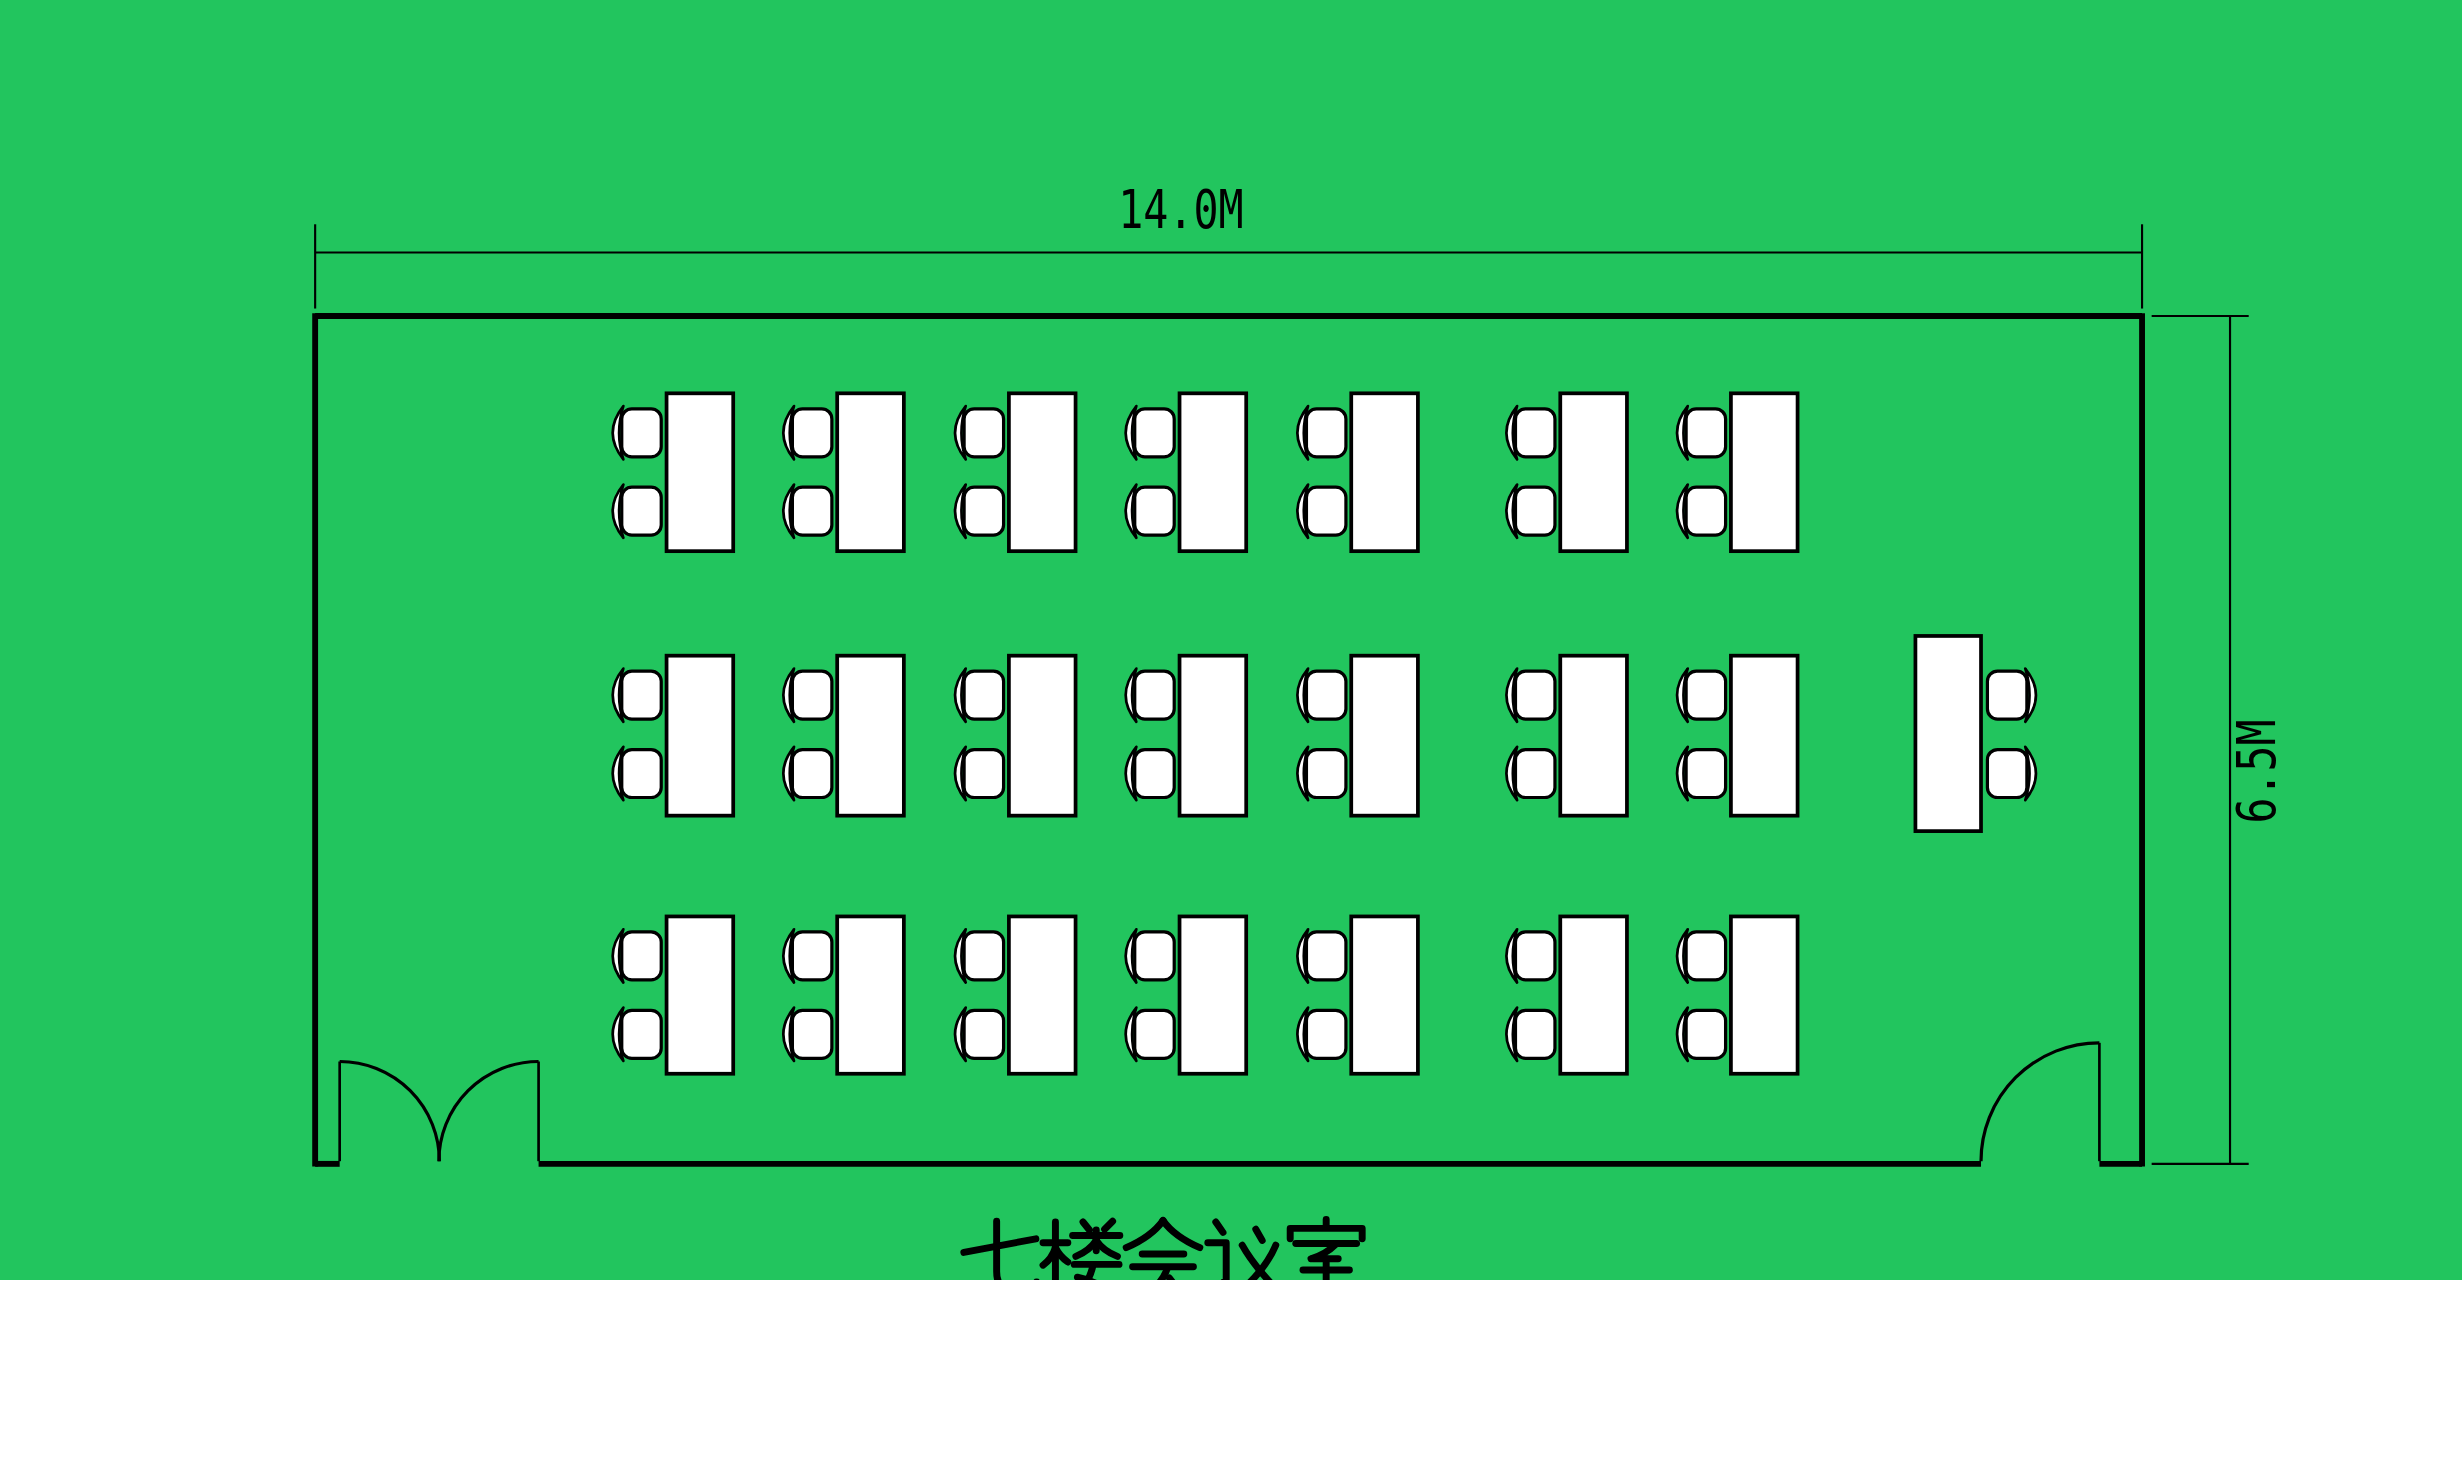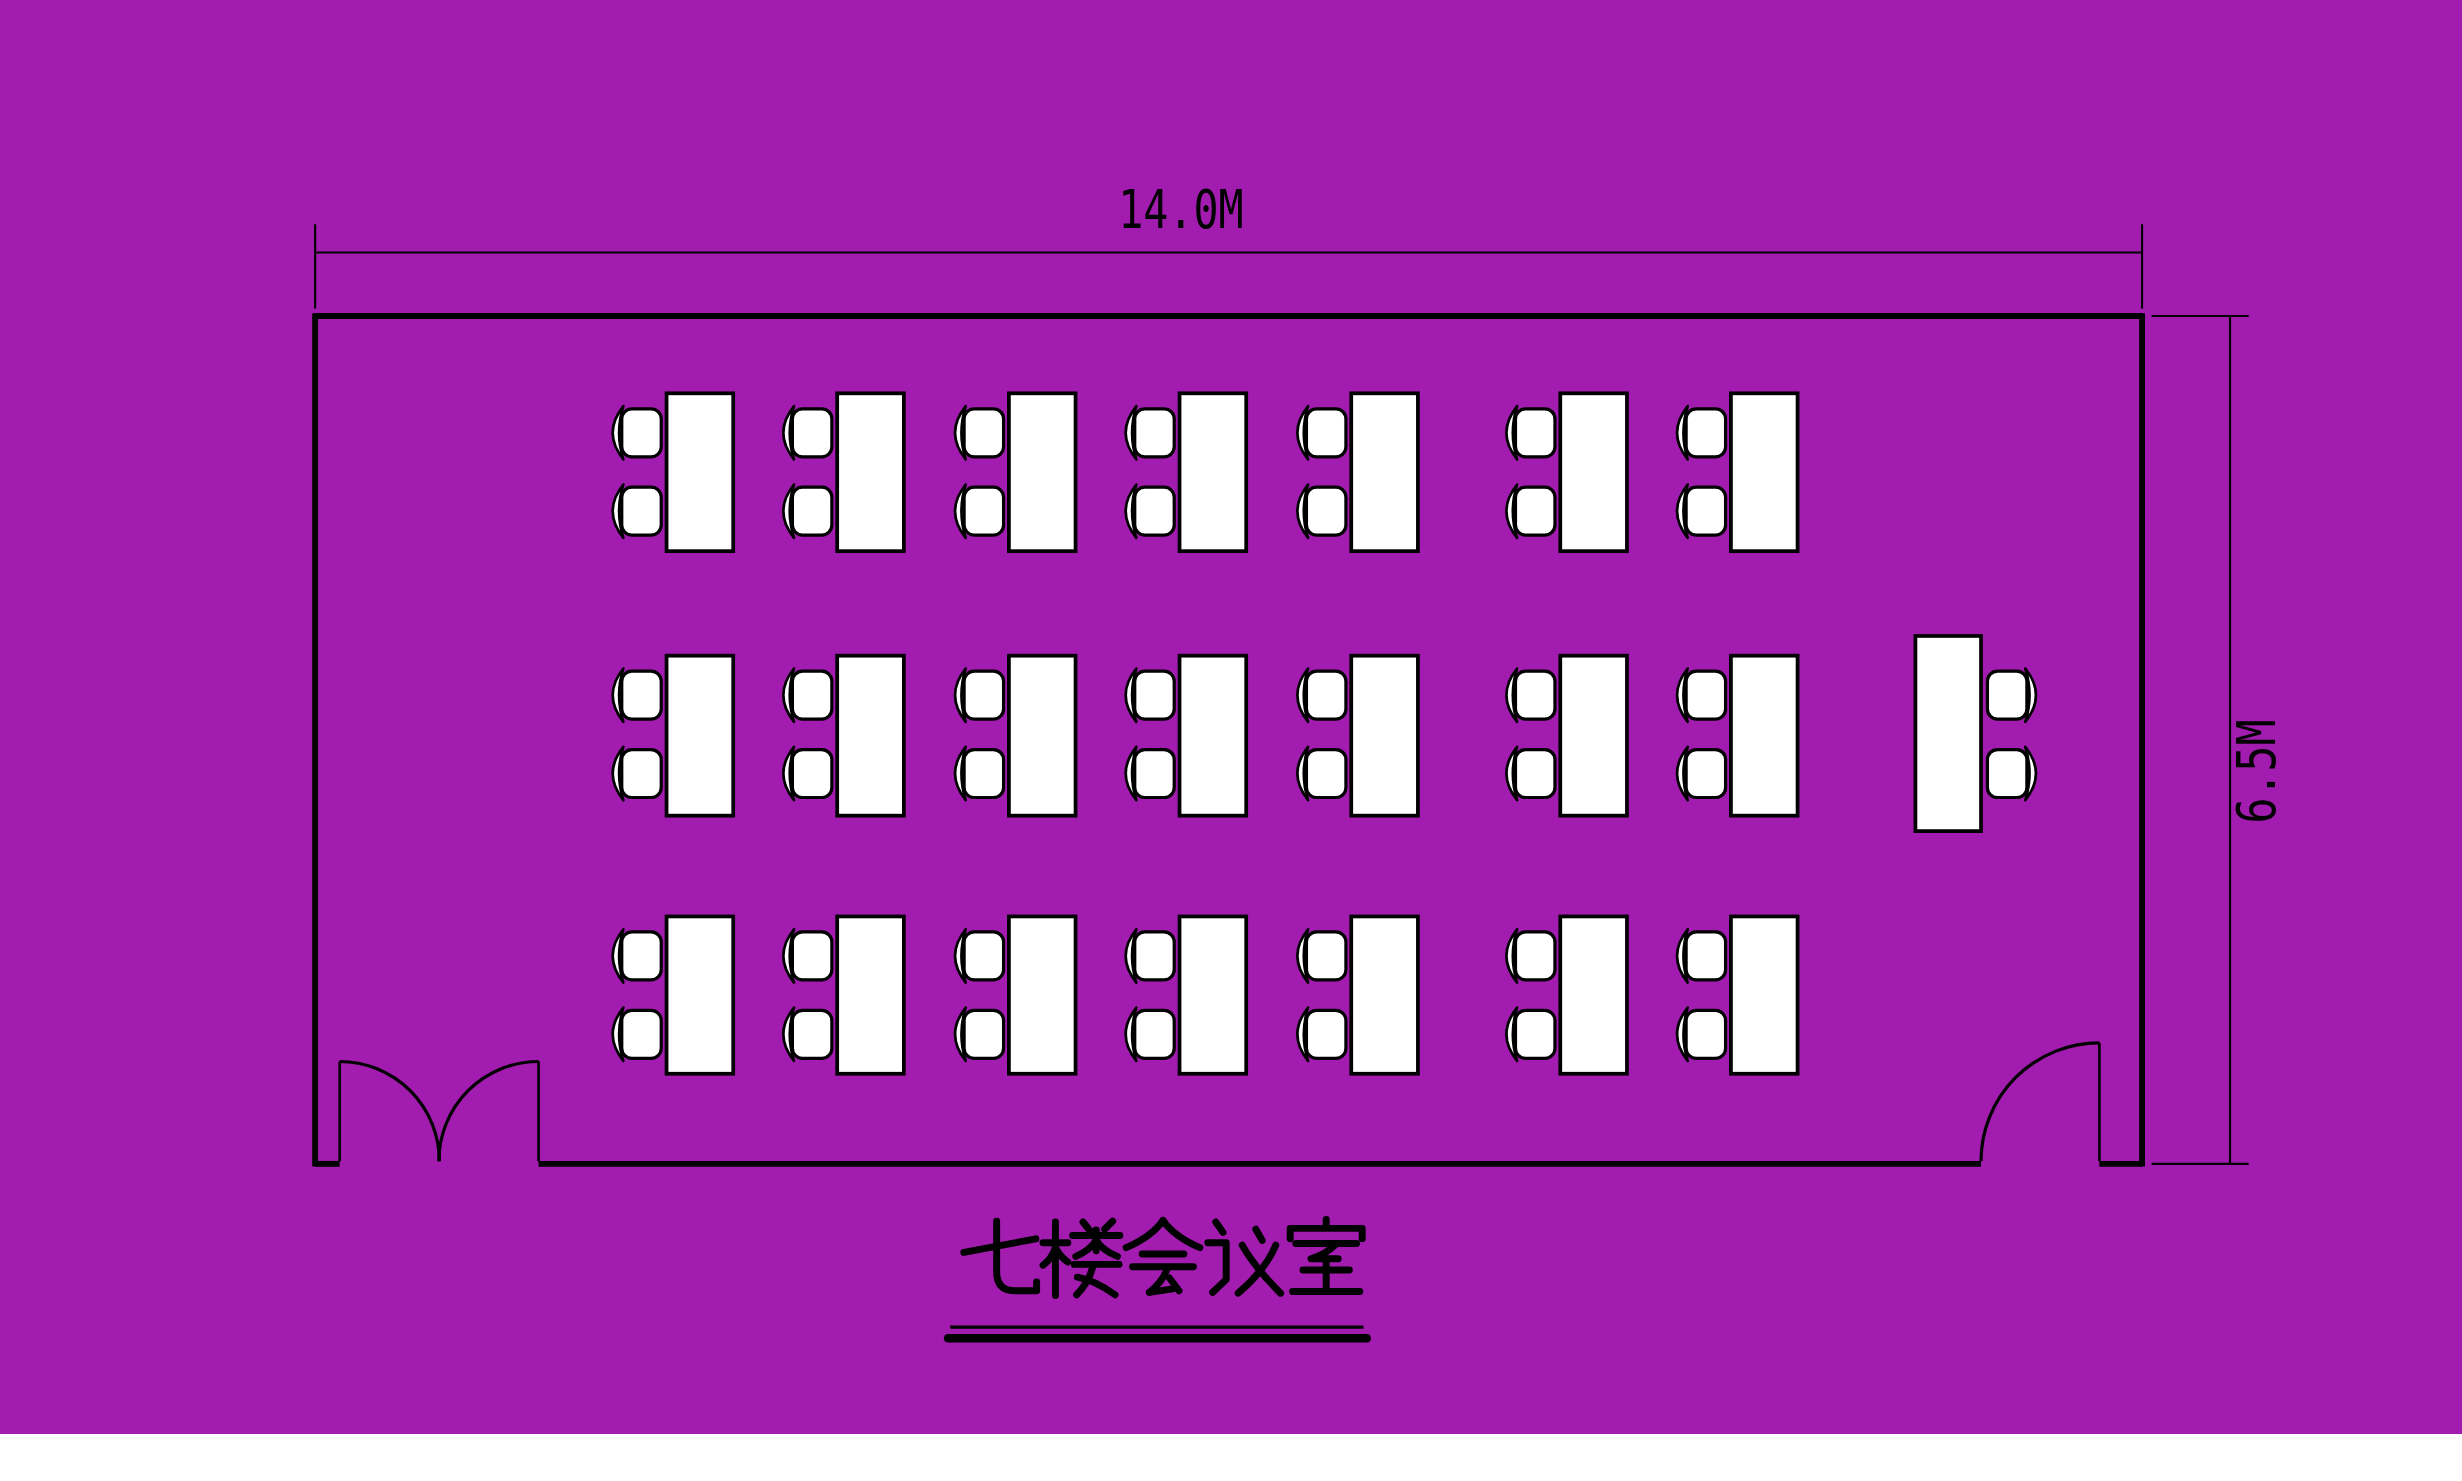--- a/index.html
+++ b/index.html
@@ -3,22 +3,22 @@
 <meta charset="utf-8">
 <style>
   html, body {
     margin: 0;
     padding: 0;
     background: #ffffff;
   }
   #canvas {
     position: relative;
     width: 2462px;
-    height: 1434px;
-    background: #a21caf;
+    height: 1280px;
+    background: #22c55e;
     overflow: hidden;
   }
   svg {
     display: block;
     width: 2462px;
     height: 1482px;
   }
   text.dim-label {
     font-family: "DejaVu Sans Mono", "Liberation Mono", monospace;
     fill: #000000;

